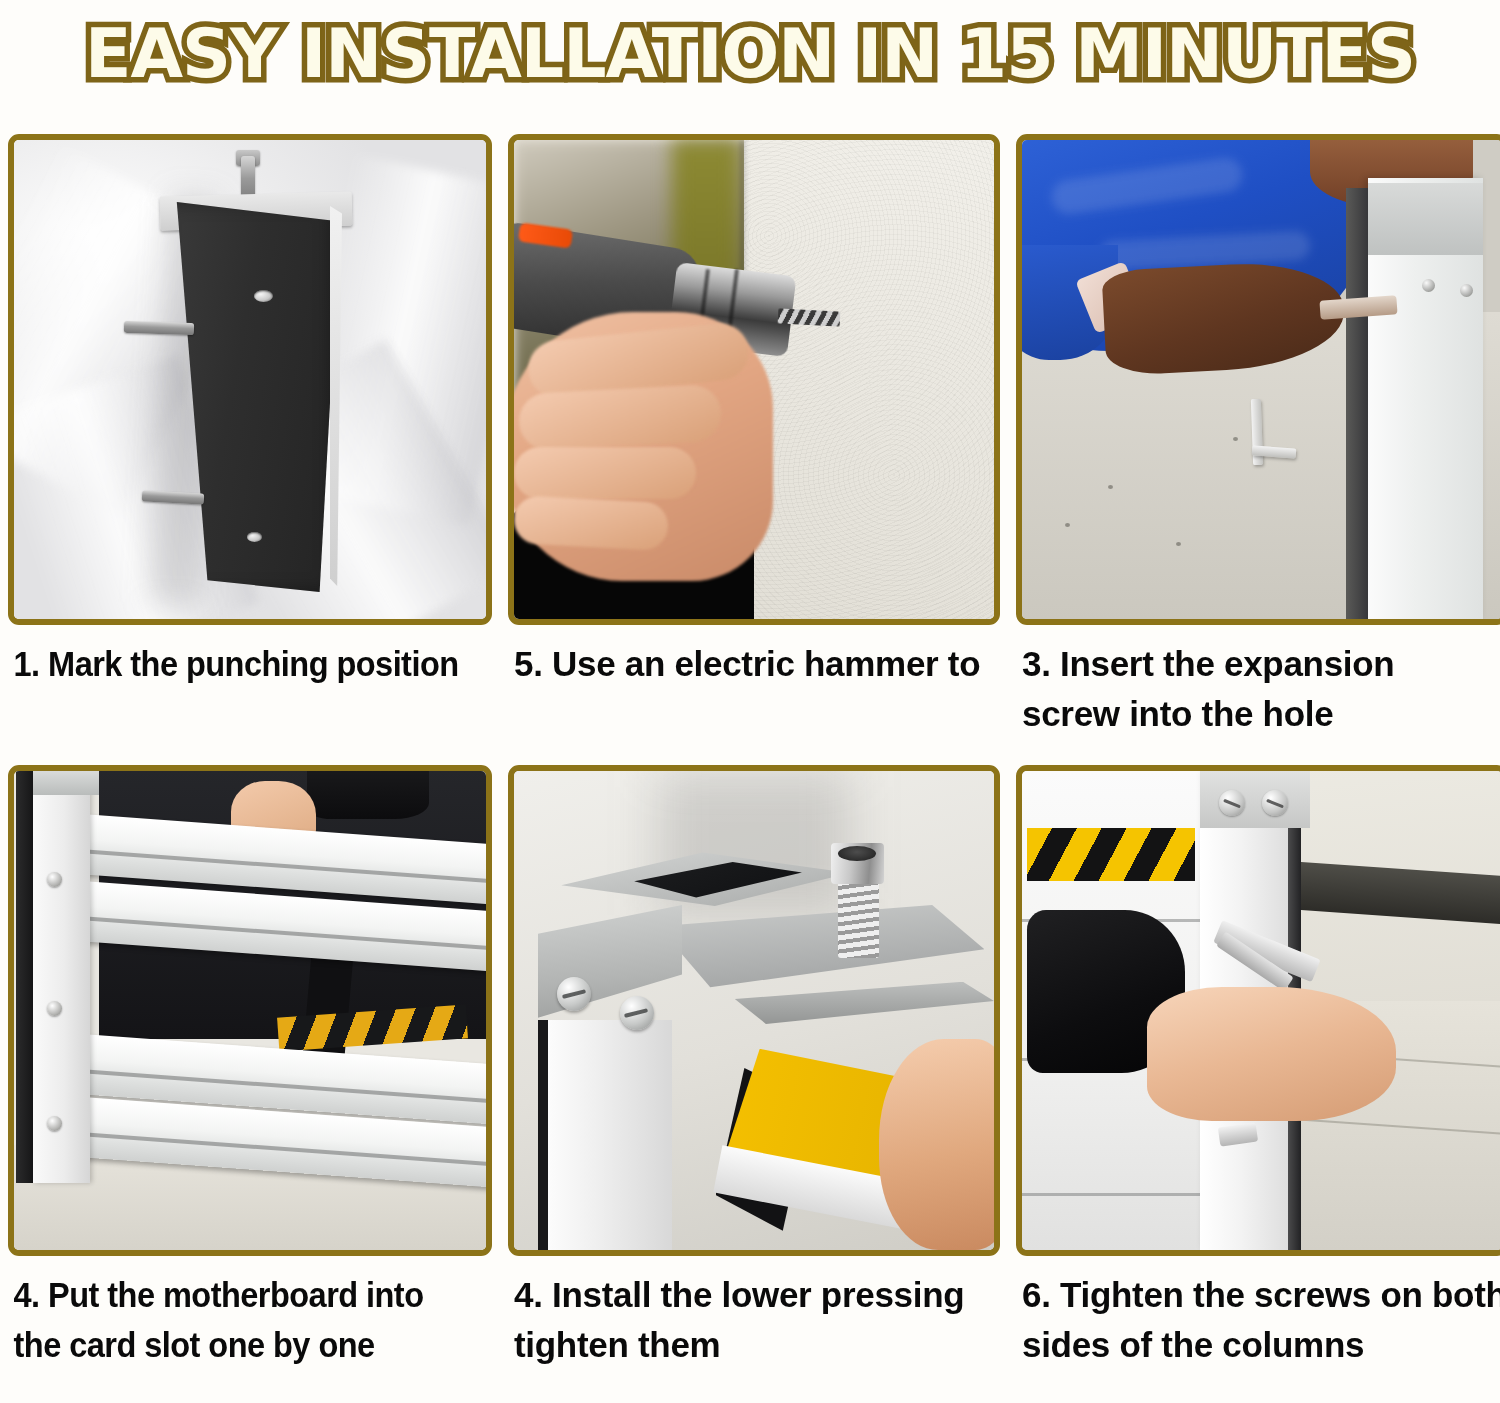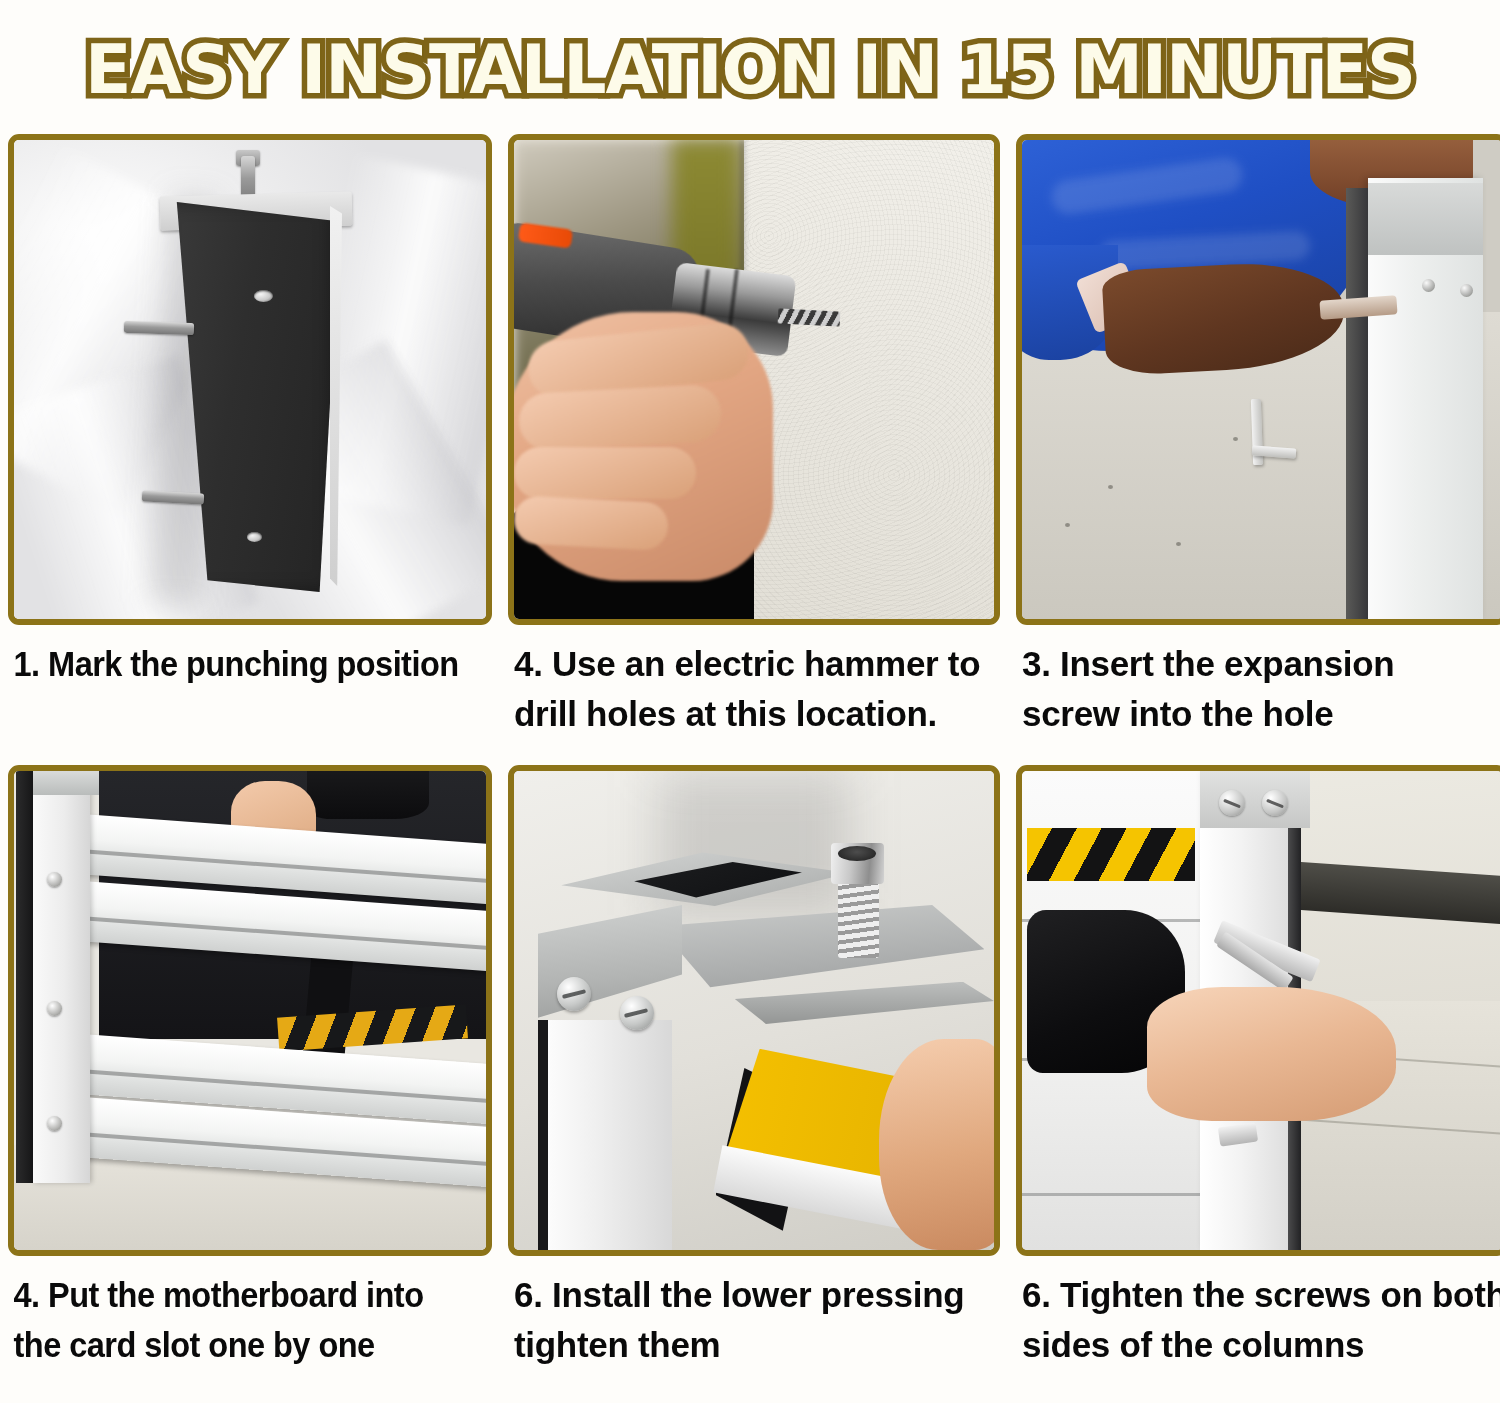--- a/index.html
+++ b/index.html
@@ -15,21 +15,21 @@
   .page {
     position: relative;
     width: 1500px;
     height: 1403px;
     background: #fefdfa;
   }
 
   
   .title-bar {
     position: absolute;
-    left: 0; top: 16px;
+    left: 0; top: 0;
     width: 1500px;
     height: 108px;
     display: flex;
     align-items: center;
     justify-content: center;
   }
   .title-text {
     font-family: "DejaVu Sans", sans-serif;
     font-weight: bold;
     font-size: 68px;
@@ -634,22 +634,21 @@
         <div class="tool-hold"></div>
         <div class="allen"></div>
         <div class="allen-foot"></div>
       </div>
     </div>
 
     <div class="caption cond cap-row-1">
       <span class="ln">1. Mark the punching position</span>
     </div>
     <div class="caption norm cap-row-1">
-      <span class="ln">4. Use an electric hammer to</span>
-      <span class="ln">drill holes at this location.</span>
+      <span class="ln">5. Use an electric hammer to</span>
     </div>
     <div class="caption norm cap-row-1">
       <span class="ln">3. Insert the expansion</span>
       <span class="ln">screw into the hole</span>
     </div>
 
     <div class="panel r2">
       <div class="photo p4">
         <div class="bg-dark"></div>
         <div class="bg-floor"></div>
@@ -724,21 +723,21 @@
         <div class="hand6"></div>
         <div class="bolt6"></div>
       </div>
     </div>
 
     <div class="caption cond cap-row-2">
       <span class="ln">4. Put the motherboard into</span>
       <span class="ln">the card slot one by one</span>
     </div>
     <div class="caption norm cap-row-2">
-      <span class="ln">6. Install the lower pressing</span>
+      <span class="ln">4. Install the lower pressing</span>
       <span class="ln">tighten them</span>
     </div>
     <div class="caption norm cap-row-2">
       <span class="ln">6. Tighten the screws on both</span>
       <span class="ln">sides of the columns</span>
     </div>
 
   </div>
 </div>
 

